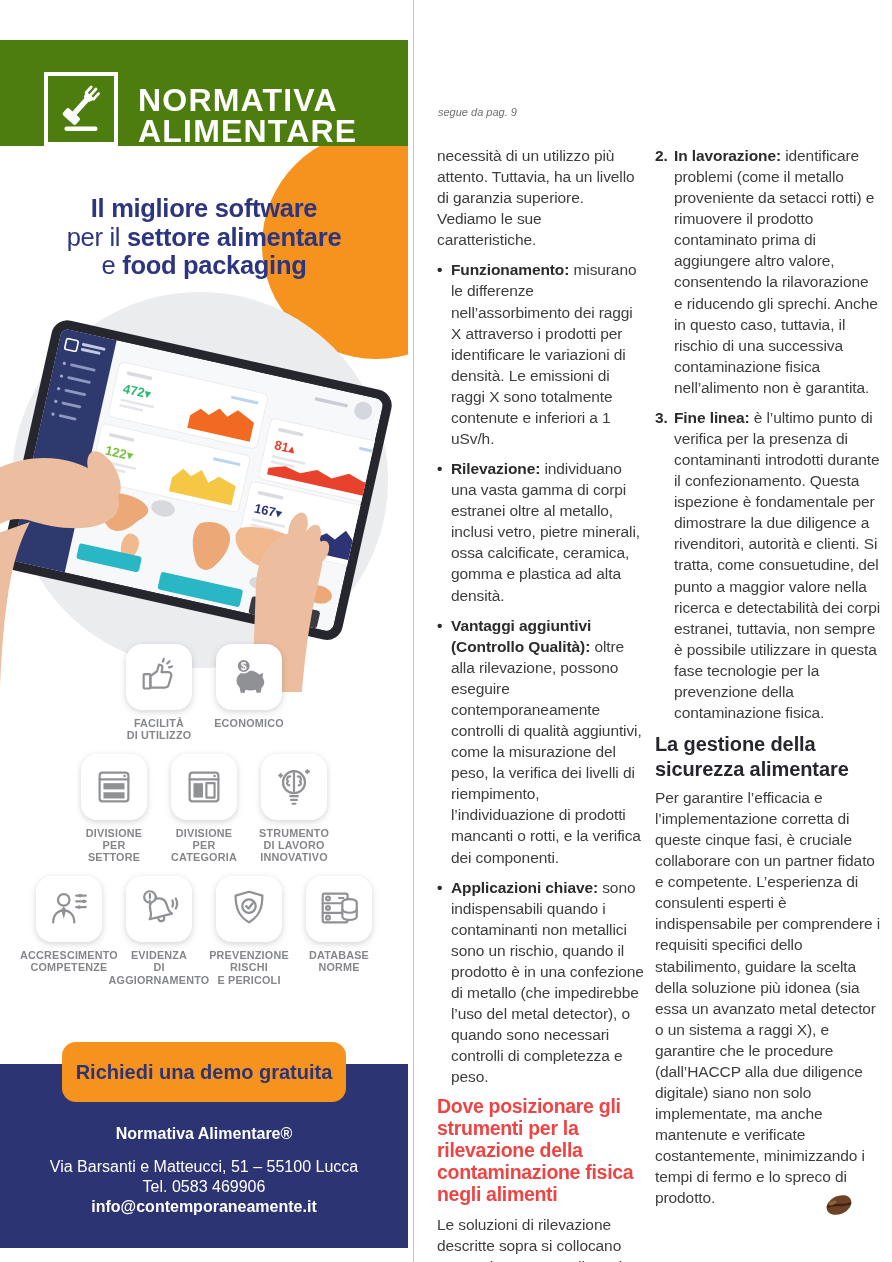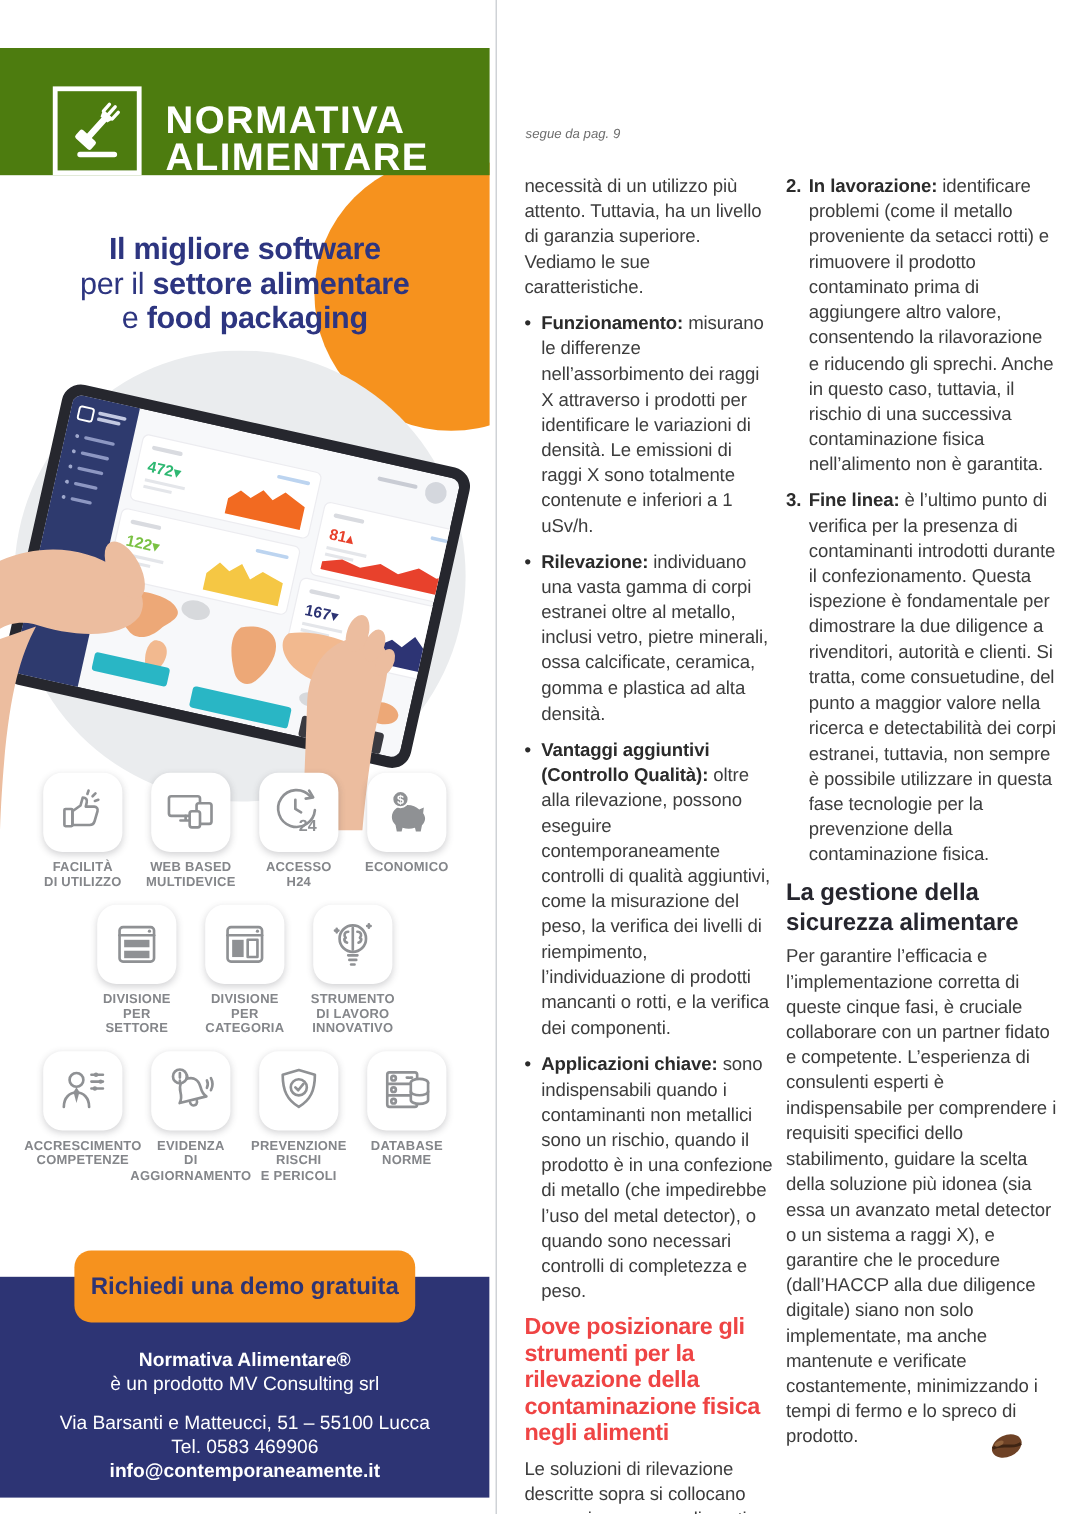--- a/index.html
+++ b/index.html
@@ -195,48 +195,20 @@
               </svg>
             </div>
        <div class="flabel">
               <div>FACILITÀ</div>
               <div>DI UTILIZZO</div>
             </div>
      </div>
           <div class="fitem">
        <div class="ftile">
               <svg class="fi" viewBox="0 0 48 48" fill="none" stroke="#8f9194" stroke-width="2.3" stroke-linecap="round" stroke-linejoin="round">
-                <rect x="5" y="10" width="27" height="17" rx="2"></rect>
-                <path d="M15 31 h9 M19.5 27 v4"></path>
-                <rect x="29" y="16" width="13" height="18" rx="2" fill="#fff"></rect>
-                <rect x="23" y="23" width="9" height="14" rx="2" fill="#fff"></rect>
-              </svg>
-            </div>
-       <div class="flabel">
-              <div>WEB BASED</div>
-              <div>MULTIDEVICE</div>
-            </div>
-     </div>
-          <div class="fitem">
-       <div class="ftile">
-              <svg class="fi" viewBox="0 0 48 48" fill="none" stroke="#8f9194" stroke-width="2.3" stroke-linecap="round" stroke-linejoin="round">
-                <path d="M34 10 A16 16 0 1 0 38 22" fill="none"></path>
-                <path d="M33 5 l3.5 6 -6.5 1"></path>
-                <path d="M21 13 v8 l5 3"></path>
-                <text x="24" y="40" font-size="14" font-weight="bold" fill="#8f9194" stroke="none">24</text>
-              </svg>
-            </div>
-       <div class="flabel">
-              <div>ACCESSO</div>
-              <div>H24</div>
-            </div>
-     </div>
-          <div class="fitem">
-       <div class="ftile">
-              <svg class="fi" viewBox="0 0 48 48" fill="none" stroke="#8f9194" stroke-width="2.3" stroke-linecap="round" stroke-linejoin="round">
                 <path d="M11 28 c0-6.5 6-10.5 13.5-10.5 4.2 0 8 1.5 10.3 4 l4-1.7 -.6 4.9 c1.1 1.5 1.7 3.1 1.7 4.7 0 2.2-1 4.2-2.7 5.8 l-1.1 5.3 h-4.2 l-.8-3.1 a19 19 0 0 1-10.8 0 l-.8 3.1 h-4.2 l-1.1-5.6 C12 32.8 11 30.5 11 28 z" fill="#8f9194" stroke="none"></path>
                 <circle cx="18.5" cy="12.5" r="7" fill="#8f9194" stroke="#fff" stroke-width="1.6"></circle>
                 <text x="15.4" y="17" font-size="11" font-weight="bold" fill="#fff" stroke="none">$</text>
               </svg>
             </div>
        <div class="flabel">
               <div>ECONOMICO</div>
             </div>
      </div>
         </div>
@@ -360,21 +332,20 @@
             </div>
      </div>
         </div>
       </div>
 
     <button class="cta">Richiedi una demo gratuita</button>
 
     <div class="ad-footer">
       <div class="pad">
         <div class="bold">Normativa Alimentare®</div>
-        <div>è un prodotto MV Consulting srl</div>
         <div class="gap"></div>
         <div>Via Barsanti e Matteucci, 51 – 55100 Lucca</div>
         <div>Tel. 0583 469906</div>
         <div class="bold">info@contemporaneamente.it</div>
       </div>
     </div>
   </div>
 
   <div class="divider"></div>
 

